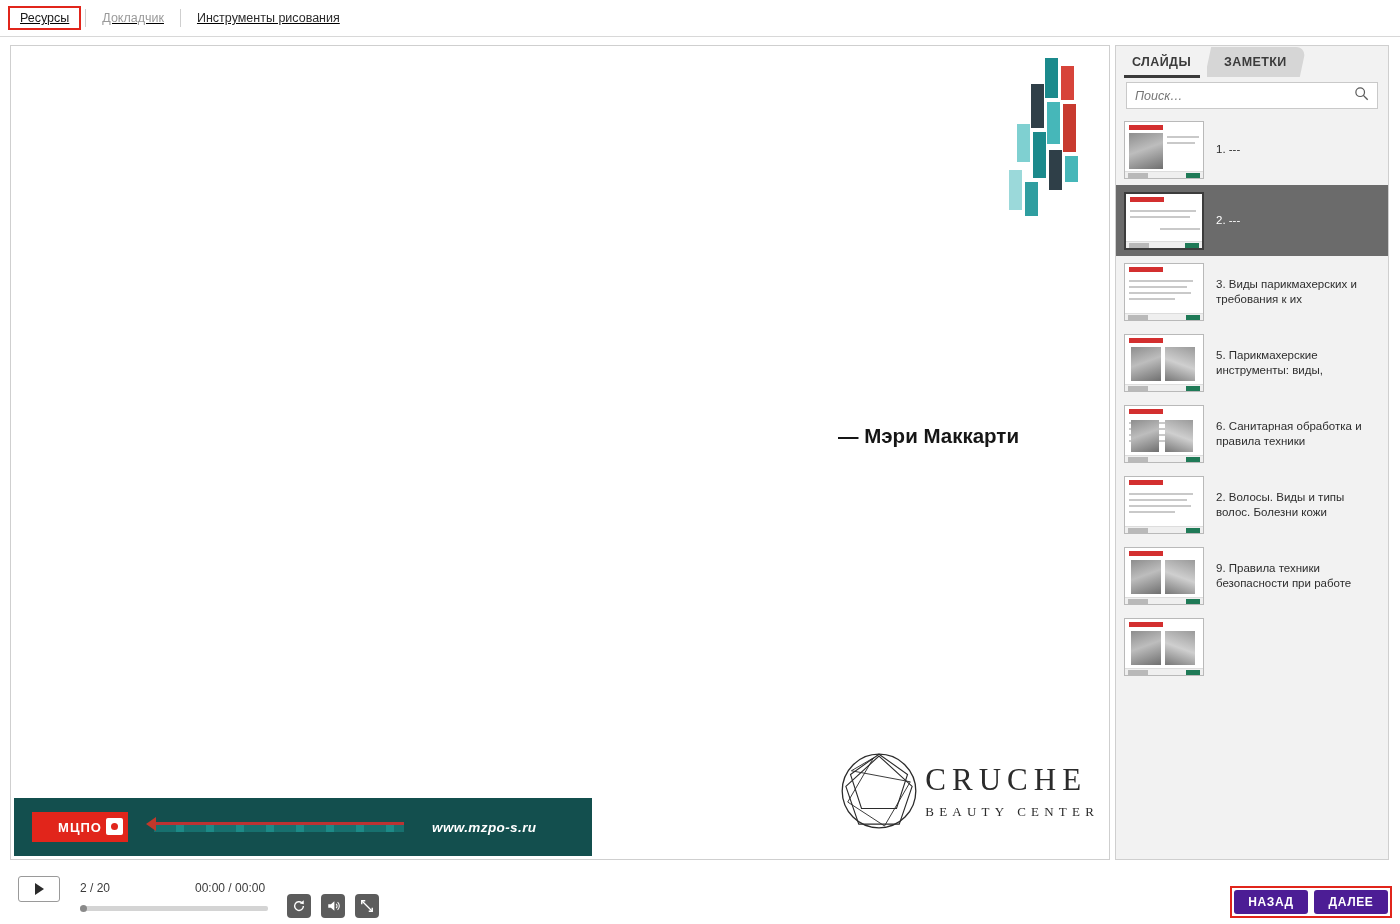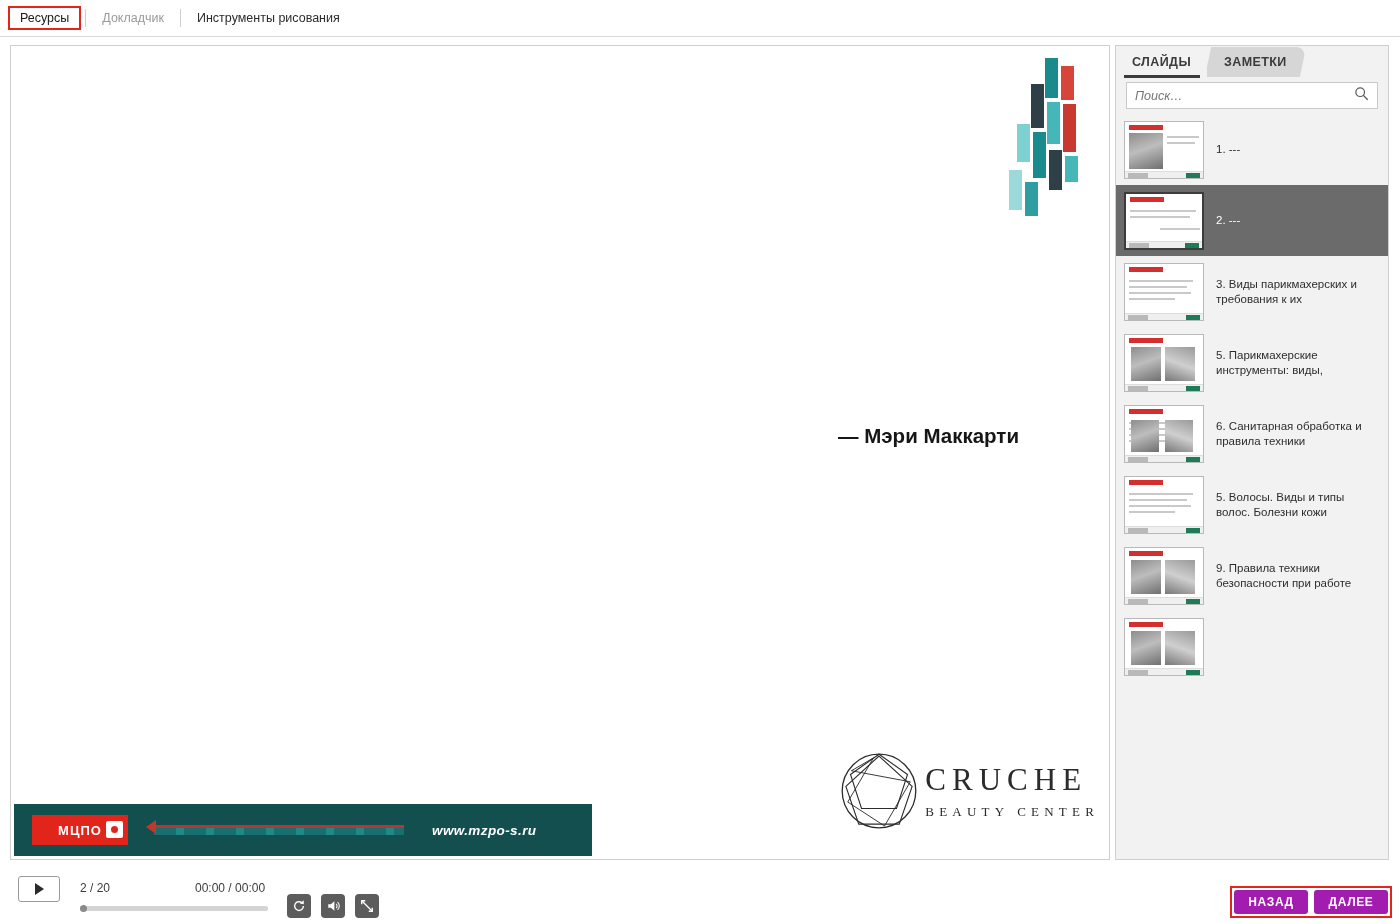--- a/index.html
+++ b/index.html
@@ -15,21 +15,21 @@
     width: 1400px; height: 924px;
     background: #ffffff;
   }
 
   
   .topbar {
     position: absolute; left: 0; top: 0;
     width: 1400px; height: 37px;
     background: #ffffff;
     border-bottom: 1px solid #d8d8d8;
-    display: flex; align-items: center;
+    display: flex; align-items: center; text-decoration: underline;
   }
   .tab-res {
     position: relative;
     margin-left: 8px;
     padding: 3px 10px 3px 10px;
     font-size: 12.5px;
     color: #1a1a1a;
     border: 2px solid #e1251b;
     background: #fff;
     line-height: 14px;
@@ -79,21 +79,21 @@
   }
 
   
   .deco { position: absolute; right: 18px; top: 12px; width: 86px; height: 160px; }
   .deco i { position: absolute; display: block; }
 
   
   .banner {
     position: absolute;
     left: 3px; bottom: 3px;
-    width: 578px; height: 52px;
+    width: 578px; height: 58px;
     background: #134f4e;
     display: flex; align-items: center;
   }
   .banner-logo {
     margin-left: 18px;
     width: 96px; height: 30px;
     background: #e1251b;
     color: #fff;
     font-size: 13px; font-weight: bold;
     display: flex; align-items: center; justify-content: center;
@@ -297,21 +297,21 @@
 
   .navbox {
     position: absolute; right: 8px; top: 22px;
     border: 2px solid #e1251b;
     padding: 2px;
     display: flex; gap: 6px;
     background: #fff;
   }
   .navbtn {
     height: 24px; min-width: 74px;
-    background: #a21caf;
+    background: #4c1d95;
     color: #fff;
     font-size: 12px; font-weight: bold;
     letter-spacing: 0.6px;
     display: flex; align-items: center; justify-content: center;
     border-radius: 3px;
   }
 </style>
 </head>
 <body>
 
@@ -452,21 +452,21 @@
         </div>
         <div class="srow">
           <div class="thumb">
             <div class="t-bar"></div>
             <div class="t-line" style="top:16px;width:64px"></div>
             <div class="t-line" style="top:22px;width:58px"></div>
             <div class="t-line" style="top:28px;width:62px"></div>
             <div class="t-line" style="top:34px;width:46px"></div>
             <div class="t-foot"></div>
           </div>
-          <div class="slabel">5. Волосы. Виды и типы волос. Болезни кожи</div>
+          <div class="slabel">2. Волосы. Виды и типы волос. Болезни кожи</div>
         </div>
         <div class="srow">
           <div class="thumb">
             <div class="t-bar"></div>
             <div class="t-photo"></div>
             <div class="t-photo2"></div>
             <div class="t-foot"></div>
           </div>
           <div class="slabel">9. Правила техники безопасности при работе</div>
         </div>

